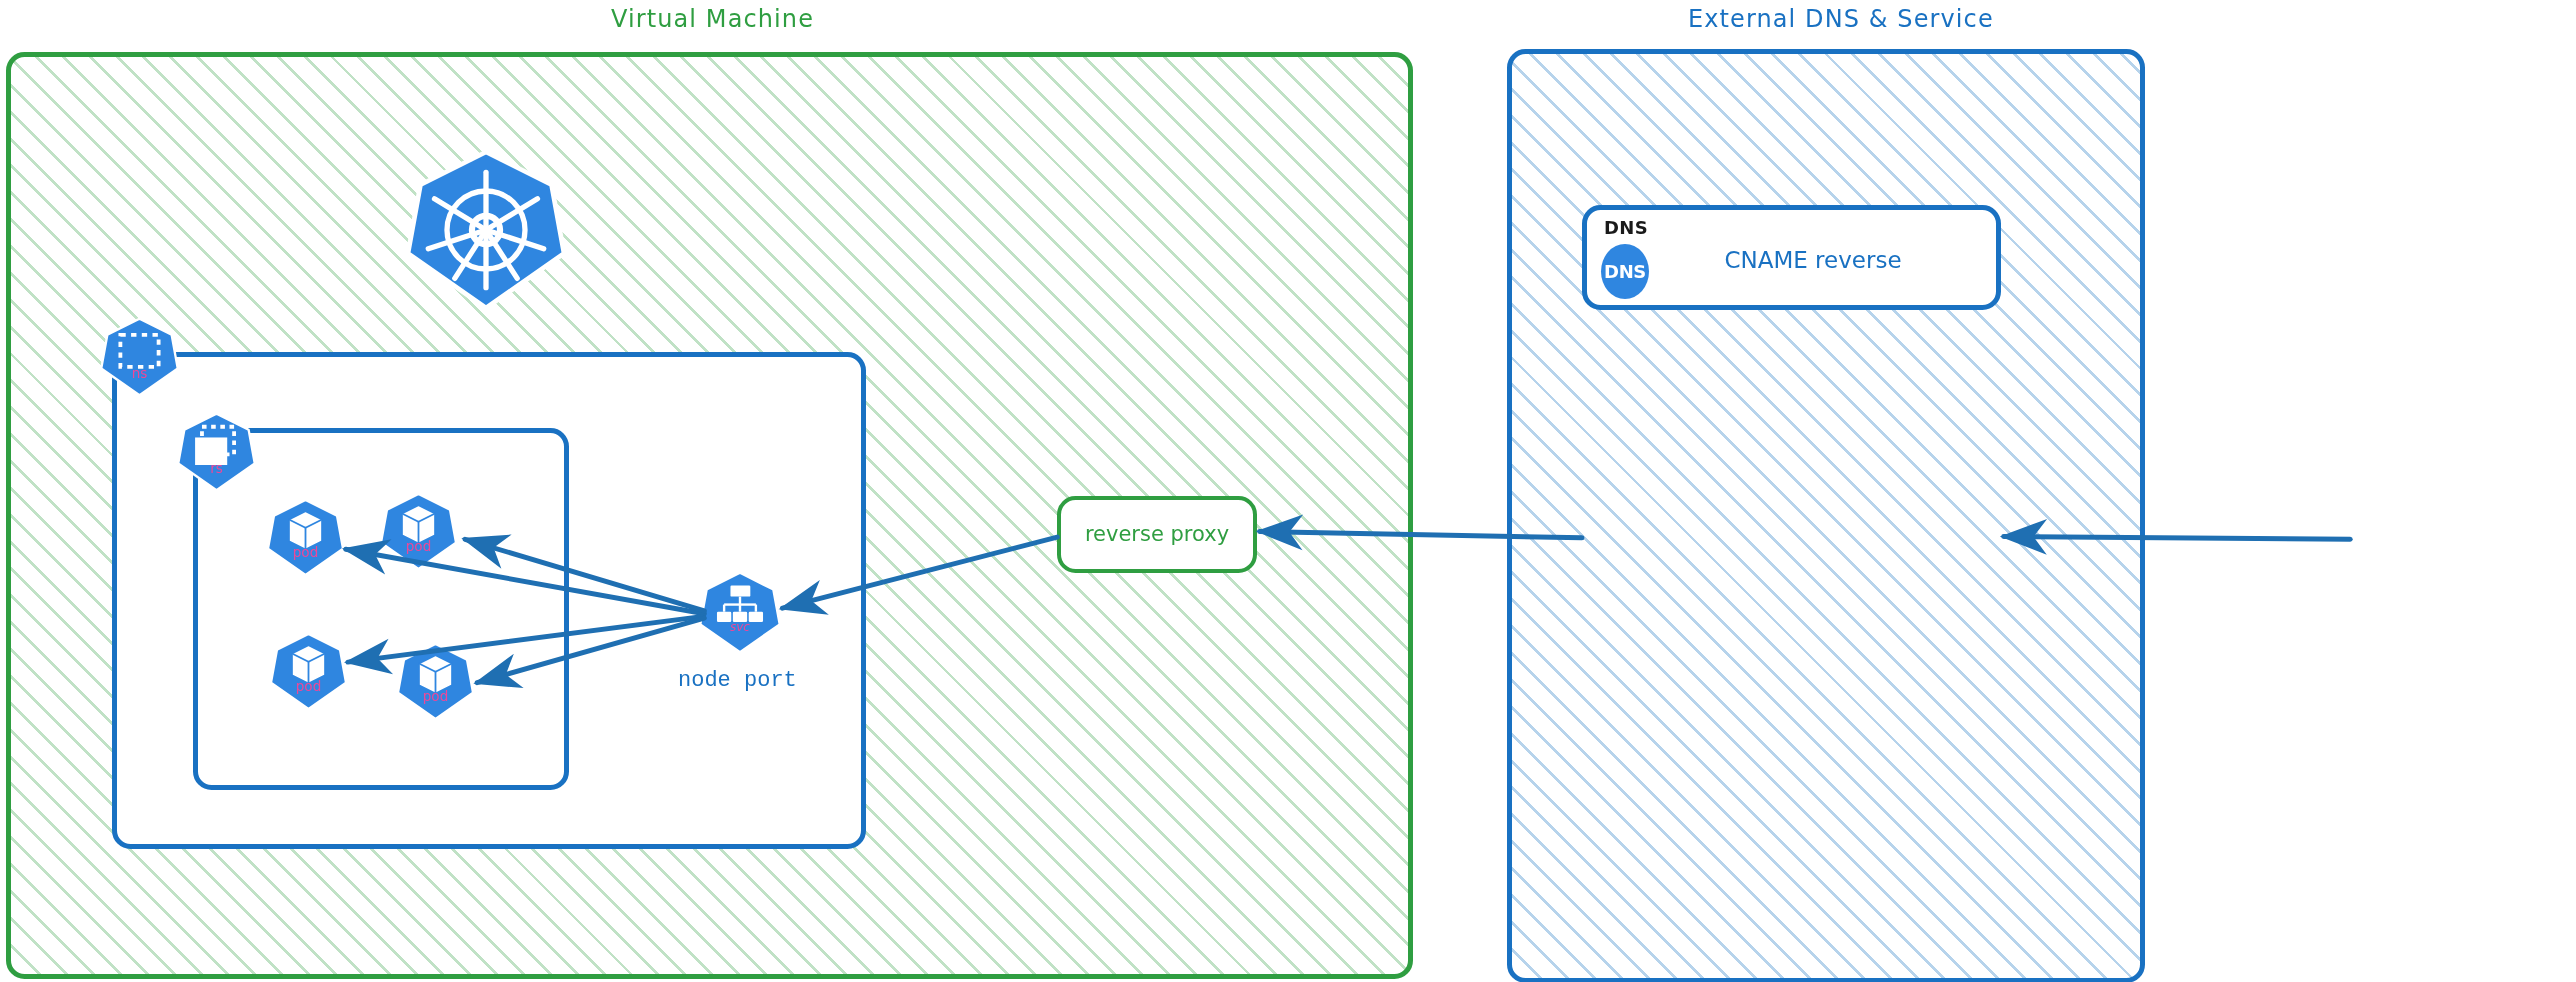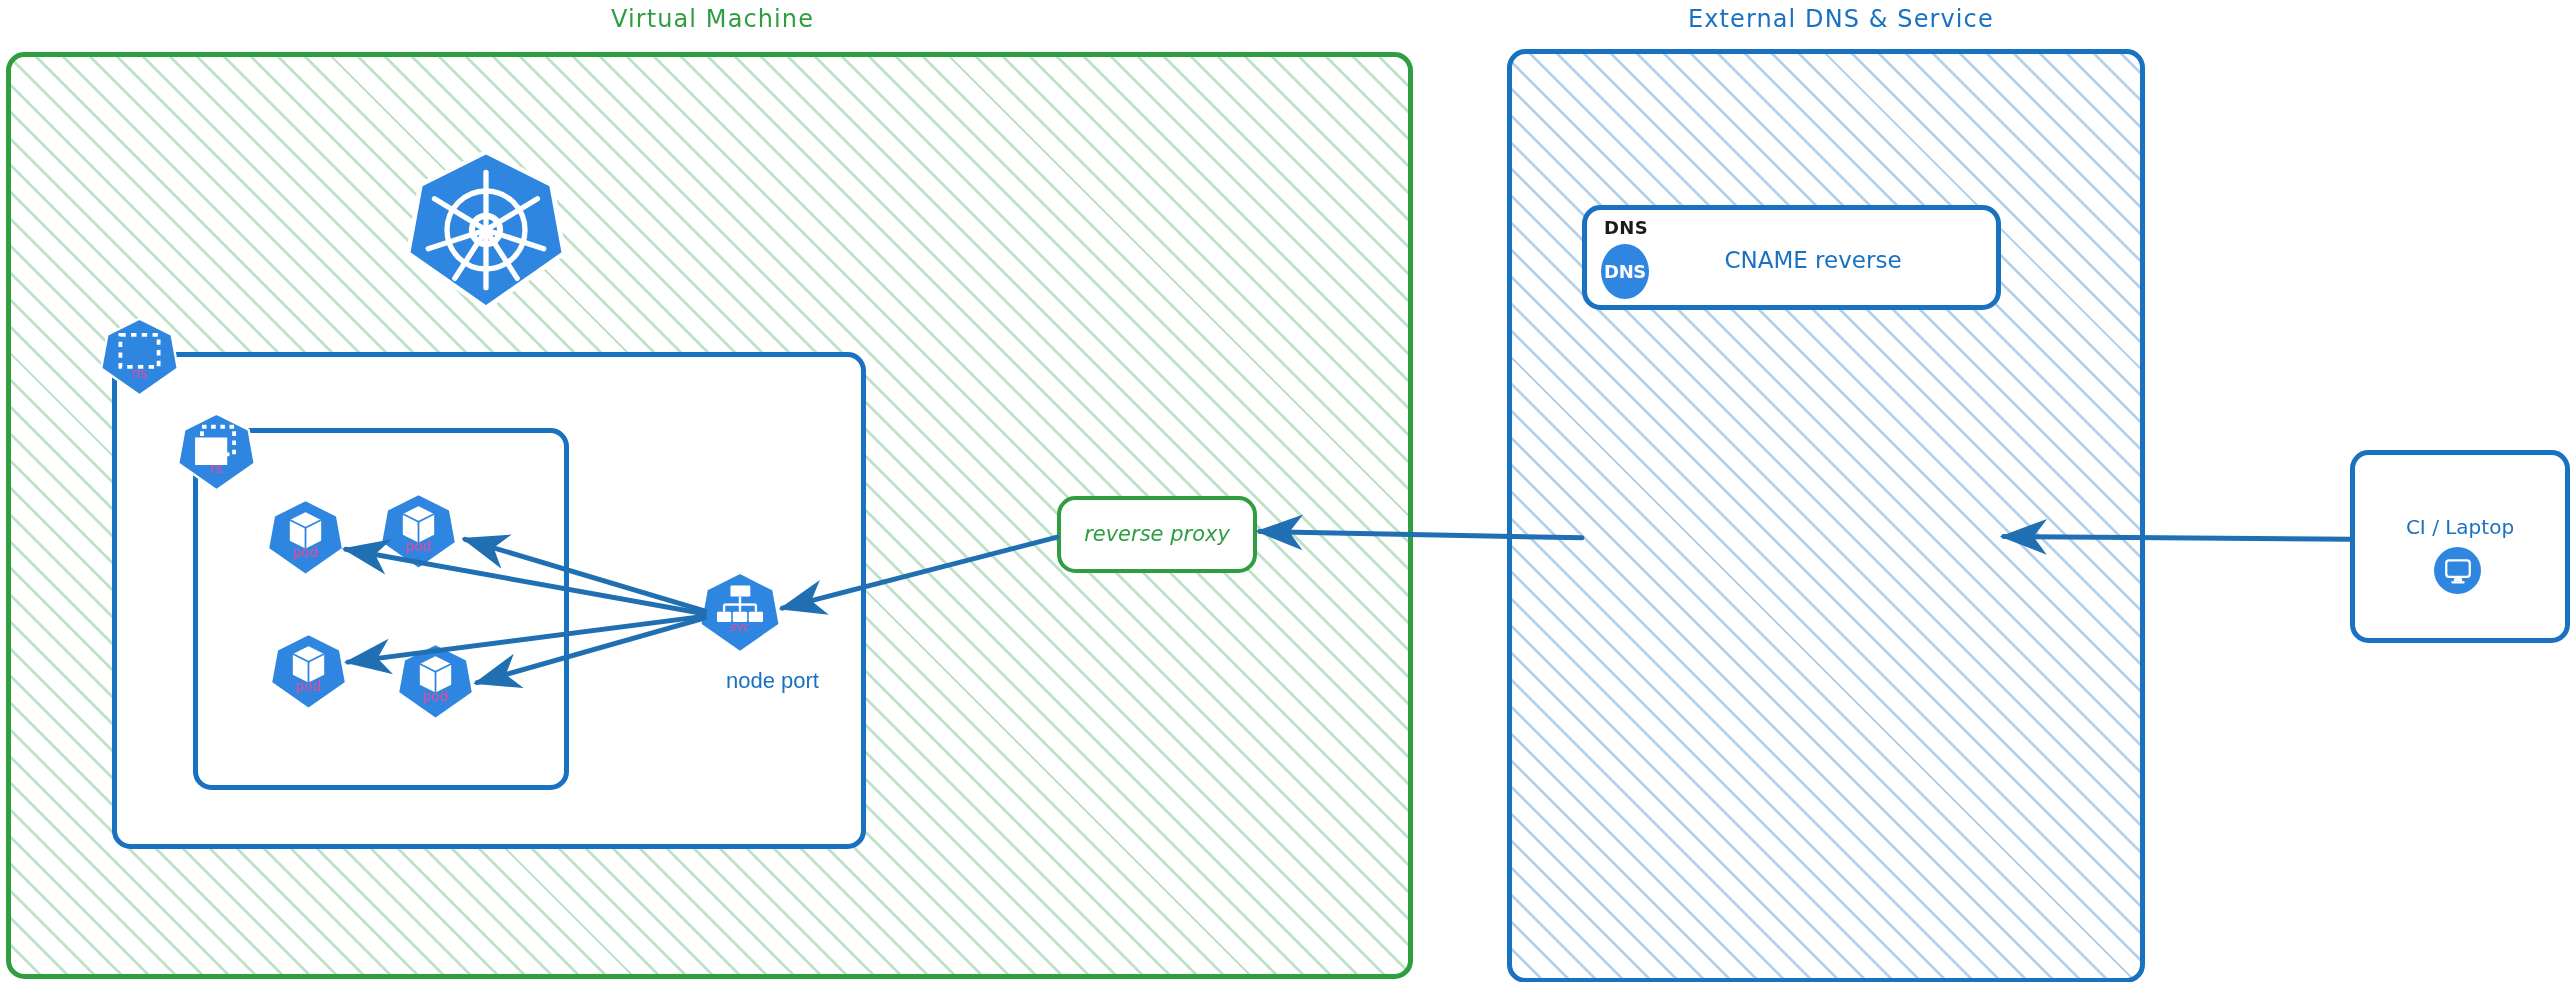--- a/index.html
+++ b/index.html
@@ -29,37 +29,37 @@
     position:absolute;white-space:nowrap;
     font-family:"DejaVu Sans", sans-serif;
     font-size:24px;letter-spacing:1.1px;
   }
   .t-green{color:#2f9e41;}
   .t-blue{color:#1971c2;}
 
   
   .box{position:absolute;box-sizing:border-box;border-radius:18.5px;background:#ffffff;}
   .box-blue{border:5px solid #1971c2;}
-  .box-green{border:4.3px solid #2f9e41;font-style:italic;}
+  .box-green{border:4.3px solid #2f9e41;}
   .box-label{
     position:absolute;left:0;right:0;text-align:center;white-space:nowrap;
     font-family:"DejaVu Sans", sans-serif;
   }
 
   
   .kicon{position:absolute;}
   .kicon svg{display:block;overflow:visible;}
   .kicon-cap{
     position:absolute;left:0;right:0;text-align:center;
     color:#ec4899;font-size:14px;font-family:"DejaVu Sans", sans-serif;
     pointer-events:none;
   }
 
   
-  .freetext{position:absolute;white-space:nowrap;font-family:Liberation Sans, sans-serif;margin-left:48px;}
+  .freetext{position:absolute;white-space:nowrap;font-family:Liberation Mono, monospace;}
 
   
   .dns-badge{
     position:absolute;border-radius:50%;background:#2f86e0;
     display:flex;align-items:center;justify-content:center;
     color:#fff;font-size:18px;font-weight:bold;font-family:"DejaVu Sans", sans-serif;
     letter-spacing:-0.4px;
   }
   .dns-mini{position:absolute;color:#1a1a1a;font-size:18px;font-weight:bold;
     font-family:"DejaVu Sans", sans-serif;letter-spacing:0.4px;}
@@ -203,30 +203,20 @@
   <div class="panel panel-ext" style="left:1507px;top:41px;width:638px;height:934px;"></div>
   <div class="panel-title t-blue" style="left:1688px;top:-2.8px;">External DNS &amp; Service</div>
 
   <div class="box box-blue" style="left:1582px;top:197px;width:419px;height:105px;padding-left:8px;">
     <span class="dns-mini" style="left:17px;top:7px;">DNS</span>
     <span class="dns-badge" style="left:14px;top:34px;width:48px;height:55px;">DNS</span>
     <span class="box-label t-blue" style="top:37px;left:43px;font-size:23px;">CNAME reverse</span>
   </div>
 
 
-  <div class="box box-blue" style="left:2350px;top:442px;width:220px;height:193px;">
-    <span class="box-label t-blue" style="top:60px;font-size:20px;">CI / Laptop</span>
-    <span class="laptop-badge" style="left:79px;top:92px;width:47px;height:47px;">
-      <svg width="30" height="30" viewBox="0 0 24 24">
-        <rect x="2.6" y="3.4" width="18.8" height="13.2" rx="2.2" fill="none" stroke="#ffffff" stroke-width="1.8"></rect>
-        <path d="M9.3 16.6 L8.4 20.4 L15.6 20.4 L14.7 16.6 Z" fill="#ffffff"></path>
-        <rect x="6.6" y="20.1" width="10.8" height="1.8" rx="0.9" fill="#ffffff"></rect>
-      </svg>
-    </span>
-  </div>
 
   <svg class="wires" viewBox="0 0 3628 1384" width="2576" height="983">
     <defs>
       <marker id="ah" markerWidth="12" markerHeight="12" refX="9.2" refY="4" orient="auto" markerUnits="strokeWidth">
         <path d="M0.5,0.4 L10,4 L0.5,7.6 L3.2,4 Z" fill="#1f6fb2"></path>
       </marker>
     </defs>
     <g stroke="#1f6fb2" stroke-width="7" fill="none" marker-end="url(#ah)" stroke-linecap="round">
 
       <line x1="992" y1="853" x2="487" y2="762"></line>

